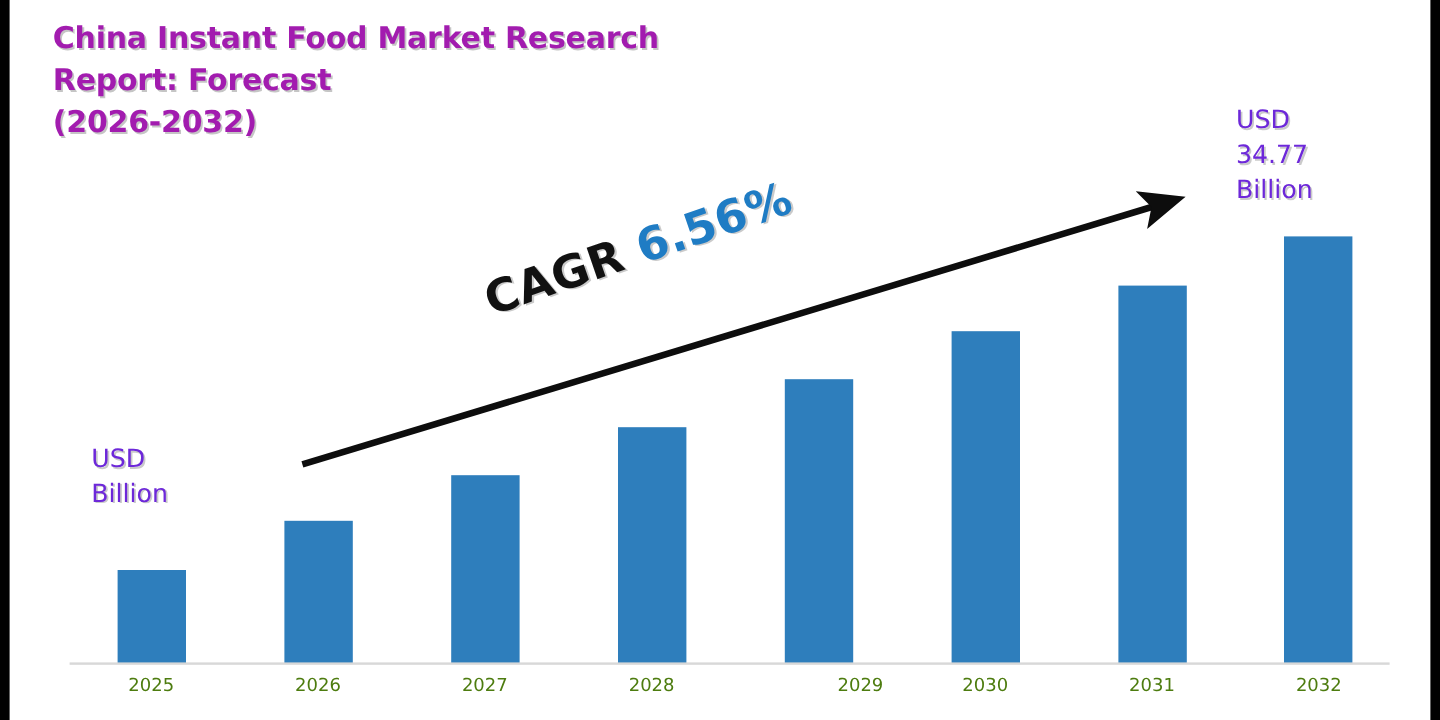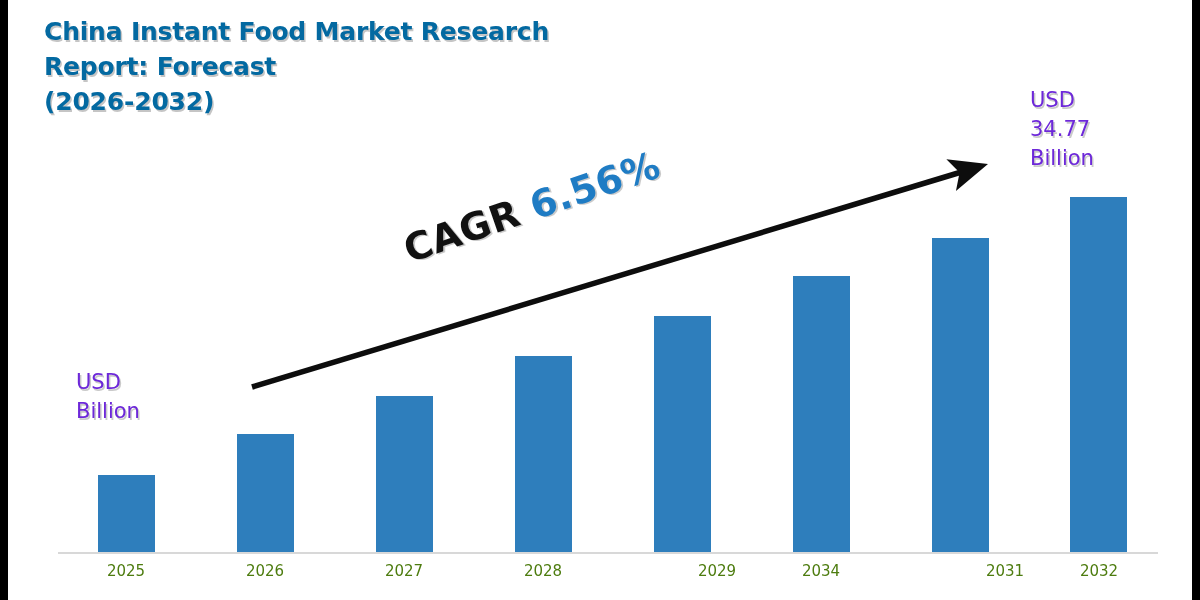--- a/index.html
+++ b/index.html
@@ -36,21 +36,21 @@
   
   #title-block {
     position: absolute;
     left: 44px;
     top: 14px;
     width: 640px;
   }
   .title-line {
     font-size: 25px;
     font-weight: bold;
-    color: #0369a1;
+    color: #a21caf;
     line-height: 35px;
     letter-spacing: -0.2px;
     text-shadow: 1.5px 1.5px 0.5px rgba(150,150,150,0.55);
     white-space: nowrap;
   }
 
   
   #plot {
     position: absolute;
     left: 0;
@@ -146,22 +146,22 @@
     <div class="bar" style="left:932px; top:238px; width:57px; height:315px;"></div>
     <div class="bar" style="left:1070px;top:197px; width:57px; height:356px;"></div>
 
     <div id="baseline"></div>
 
     <div class="xtick" style="left:76px;">2025</div>
     <div class="xtick" style="left:215px;">2026</div>
     <div class="xtick" style="left:354px;">2027</div>
     <div class="xtick" style="left:493px;">2028</div>
     <div class="xtick" style="left:667px;">2029</div>
-    <div class="xtick" style="left:771px;">2034</div>
-    <div class="xtick" style="left:955px;">2031</div>
+    <div class="xtick" style="left:771px;">2030</div>
+    <div class="xtick" style="left:910px;">2031</div>
     <div class="xtick" style="left:1049px;text-align:center;">2032</div>
 
     <svg id="arrow-svg" viewBox="0 0 1200 600">
       <defs>
         <marker id="arrowhead" markerWidth="7" markerHeight="7" refX="3.2" refY="3" orient="auto">
           <path d="M0,0 L7,3 L0,6 L1.6,3 Z" fill="#0d0d0d"></path>
         </marker>
       </defs>
       <line x1="252" y1="387" x2="968" y2="170" stroke="#0d0d0d" stroke-width="5.5" marker-end="url(#arrowhead)"></line>
     </svg>

